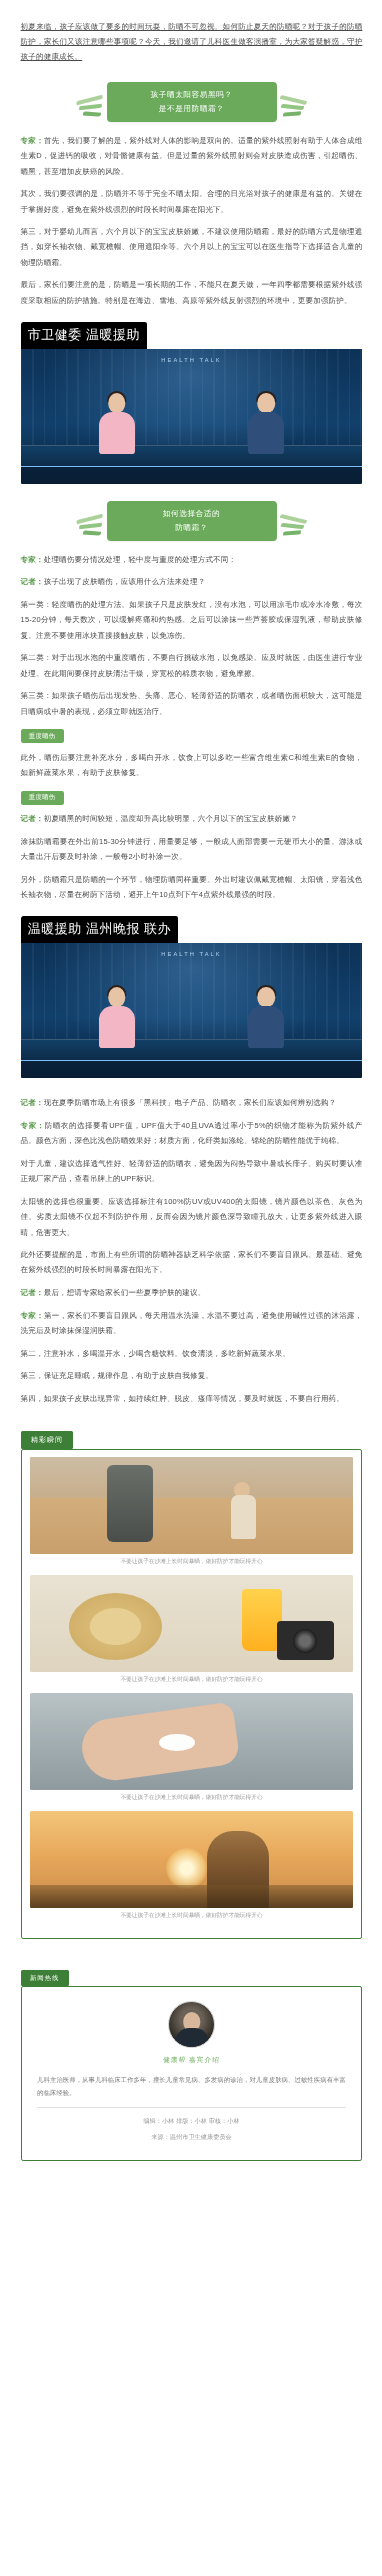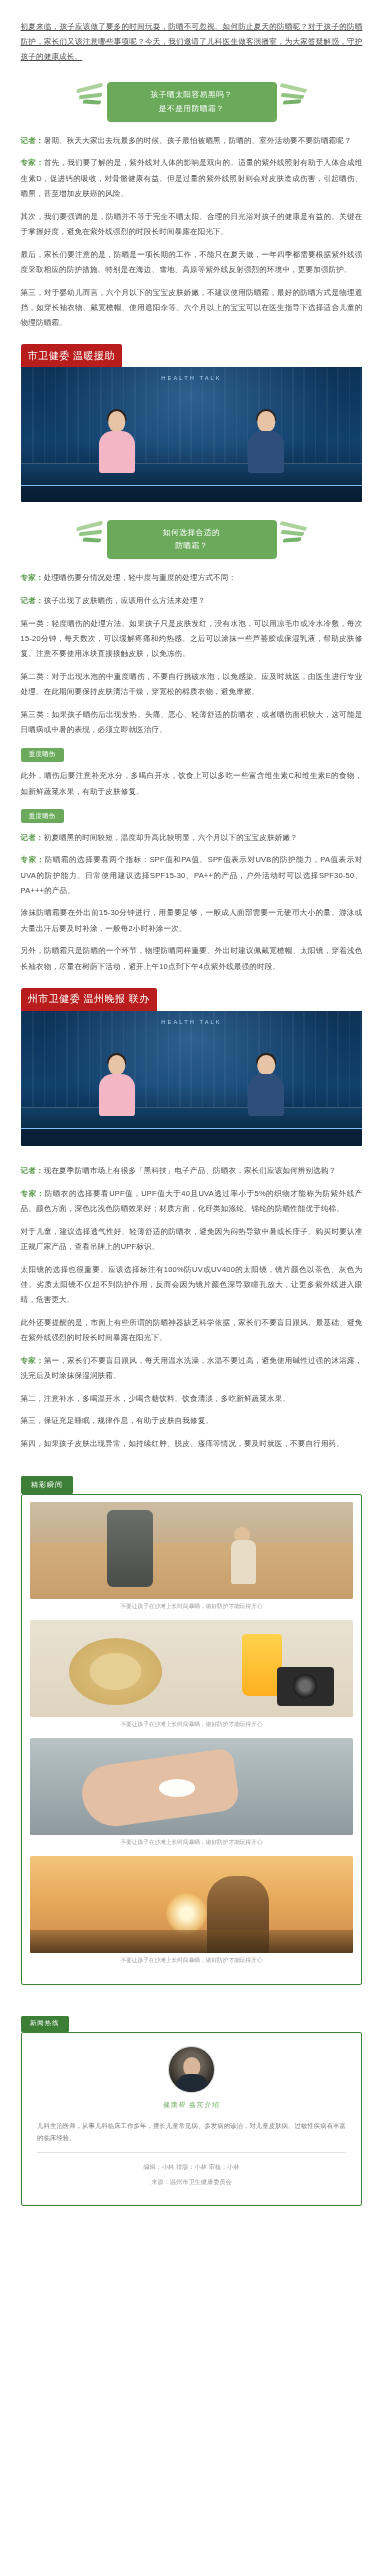--- a/index.html
+++ b/index.html
@@ -27,21 +27,21 @@
     text-align: justify;
     margin: 5.2px 3.1px 17.5px 3.1px;
     letter-spacing: 0.2px;
     text-decoration: underline;
   }
 
   
   .section-banner {
     position: relative;
     display: flex;
-    align-items: flex-start;
+    align-items: flex-end;
     justify-content: center;
     margin: 15.5px 0 11.3px 0;
     min-height: 38px;
   }
   .leaf {
     width: 33px; height: 28px;
     position: relative;
     flex: 0 0 auto;
   }
   .leaf span {
@@ -108,23 +108,23 @@
   }
 
   
   .video-card {
     margin: 13.4px 3.1px 17.5px 3.1px;
     border-radius: 2.1px;
     overflow: hidden;
     position: relative;
   }
   .video-title {
-    background: #b91c1c;
+    background: #000000;
     color: #ffffff;
-    font-size: 10px;
+    font-size: 13px;
     padding: 4.6px 7.2px;
     letter-spacing: 0.5px;
     display: inline-block;
     border-radius: 2.1px 2.1px 0 0;
   }
   .video-frame {
     position: relative;
     width: 100%;
     height: 135px;
     background: linear-gradient(180deg,#0e2d4e 0%, #113a63 40%, #0c2743 100%);
@@ -325,25 +325,24 @@
       <div class="l2">是不是用防晒霜？</div>
     </div>
     <div class="leaf right">
         <span></span>
         <span></span>
         <span></span>
       </div>
   </div>
 
   <div class="qa">
-    <p><span class="role">记者：</span><span>暑期、秋天大家出去玩最多的时候。孩子最怕被晒黑，防晒的、室外活动要不要防晒霜呢？</span></p>
     <p><span class="role guest">专家：</span><span>首先，我们要了解的是，紫外线对人体的影响是双向的。适量的紫外线照射有助于人体合成维生素D，促进钙的吸收，对骨骼健康有益。但是过量的紫外线照射则会对皮肤造成伤害，引起晒伤、晒黑，甚至增加皮肤癌的风险。</span></p>
     <p><span>其次，我们要强调的是，防晒并不等于完全不晒太阳。合理的日光浴对孩子的健康是有益的。关键在于掌握好度，避免在紫外线强烈的时段长时间暴露在阳光下。</span></p>
+    <p><span>第三，对于婴幼儿而言，六个月以下的宝宝皮肤娇嫩，不建议使用防晒霜，最好的防晒方式是物理遮挡，如穿长袖衣物、戴宽檐帽、使用遮阳伞等。六个月以上的宝宝可以在医生指导下选择适合儿童的物理防晒霜。</span></p>
     <p><span>最后，家长们要注意的是，防晒是一项长期的工作，不能只在夏天做，一年四季都需要根据紫外线强度采取相应的防护措施。特别是在海边、雪地、高原等紫外线反射强烈的环境中，更要加强防护。</span></p>
-    <p><span>第三，对于婴幼儿而言，六个月以下的宝宝皮肤娇嫩，不建议使用防晒霜，最好的防晒方式是物理遮挡，如穿长袖衣物、戴宽檐帽、使用遮阳伞等。六个月以上的宝宝可以在医生指导下选择适合儿童的物理防晒霜。</span></p>
   </div>
 
   <div class="video-card">
     <div class="video-title">市卫健委 温暖援助</div>
     <div class="video-frame">
       <div class="studio-bg"></div>
       <div class="studio-logo">HEALTH TALK</div>
       <div class="studio-desk"></div>
       <div class="person host">
           <div class="hair"></div>
@@ -380,27 +379,26 @@
   <div class="qa">
     <p><span class="role guest">专家：</span><span>处理晒伤要分情况处理，轻中度与重度的处理方式不同：</span></p>
     <p><span class="role">记者：</span><span>孩子出现了皮肤晒伤，应该用什么方法来处理？</span></p>
     <p><span>第一类：轻度晒伤的处理方法。如果孩子只是皮肤发红，没有水泡，可以用凉毛巾或冷水冷敷，每次15-20分钟，每天数次，可以缓解疼痛和灼热感。之后可以涂抹一些芦荟胶或保湿乳液，帮助皮肤修复。注意不要使用冰块直接接触皮肤，以免冻伤。</span></p>
     <p><span>第二类：对于出现水泡的中重度晒伤，不要自行挑破水泡，以免感染。应及时就医，由医生进行专业处理。在此期间要保持皮肤清洁干燥，穿宽松的棉质衣物，避免摩擦。</span></p>
     <p><span>第三类：如果孩子晒伤后出现发热、头痛、恶心、轻薄舒适的防晒衣，或者晒伤面积较大，这可能是日晒病或中暑的表现，必须立即就医治疗。</span></p>
     <span class="pill">重度晒伤</span>
     <p><span>此外，晒伤后要注意补充水分，多喝白开水，饮食上可以多吃一些富含维生素C和维生素E的食物，如新鲜蔬菜水果，有助于皮肤修复。</span></p>
     <span class="pill">重度晒伤</span>
     <p><span class="role">记者：</span><span>初夏晒黑的时间较短，温度却升高比较明显，六个月以下的宝宝皮肤娇嫩？</span></p>
-    <p><span class="role guest">专家：</span><span>防晒霜的选择要看两个指标：SPF值和PA值。SPF值表示对UVB的防护能力，PA值表示对UVA的防护能力。日常使用建议选择SPF15-30、PA++的产品，户外活动时可以选择SPF30-50、PA+++的产品。</span></p>
     <p><span>涂抹防晒霜要在外出前15-30分钟进行，用量要足够，一般成人面部需要一元硬币大小的量。游泳或大量出汗后要及时补涂，一般每2小时补涂一次。</span></p>
     <p><span>另外，防晒霜只是防晒的一个环节，物理防晒同样重要。外出时建议佩戴宽檐帽、太阳镜，穿着浅色长袖衣物，尽量在树荫下活动，避开上午10点到下午4点紫外线最强的时段。</span></p>
   </div>
 
   <div class="video-card">
-    <div class="video-title">州市卫健委 温州晚报 联办</div>
+    <div class="video-title">温暖援助 温州晚报 联办</div>
     <div class="video-frame">
       <div class="studio-bg"></div>
       <div class="studio-logo">HEALTH TALK</div>
       <div class="studio-desk"></div>
       <div class="person host">
           <div class="hair"></div>
           <div class="head"></div>
           <div class="body"></div>
         </div>
       <div class="person guest">
@@ -413,20 +411,21 @@
   </div>
 
   
 
   <div class="qa">
     <p><span class="role">记者：</span><span>现在夏季防晒市场上有很多「黑科技」电子产品、防晒衣，家长们应该如何辨别选购？</span></p>
     <p><span class="role guest">专家：</span><span>防晒衣的选择要看UPF值，UPF值大于40且UVA透过率小于5%的织物才能称为防紫外线产品。颜色方面，深色比浅色防晒效果好；材质方面，化纤类如涤纶、锦纶的防晒性能优于纯棉。</span></p>
     <p><span>对于儿童，建议选择透气性好、轻薄舒适的防晒衣，避免因为闷热导致中暑或长痱子。购买时要认准正规厂家产品，查看吊牌上的UPF标识。</span></p>
     <p><span>太阳镜的选择也很重要。应该选择标注有100%防UV或UV400的太阳镜，镜片颜色以茶色、灰色为佳。劣质太阳镜不仅起不到防护作用，反而会因为镜片颜色深导致瞳孔放大，让更多紫外线进入眼睛，危害更大。</span></p>
     <p><span>此外还要提醒的是，市面上有些所谓的防晒神器缺乏科学依据，家长们不要盲目跟风。最基础、避免在紫外线强烈的时段长时间暴露在阳光下。</span></p>
+    <p><span class="role">记者：</span><span>最后，想请专家给家长们一些夏季护肤的建议。</span></p>
     <p><span class="role guest">专家：</span><span>第一，家长们不要盲目跟风，每天用温水洗澡，水温不要过高，避免使用碱性过强的沐浴露，洗完后及时涂抹保湿润肤霜。</span></p>
     <p><span>第二，注意补水，多喝温开水，少喝含糖饮料。饮食清淡，多吃新鲜蔬菜水果。</span></p>
     <p><span>第三，保证充足睡眠，规律作息，有助于皮肤自我修复。</span></p>
     <p><span>第四，如果孩子皮肤出现异常，如持续红肿、脱皮、瘙痒等情况，要及时就医，不要自行用药。</span></p>
   </div>
 
   
   <div class="hl-header">精彩瞬间</div>
   <div class="hl-wrap">
 

